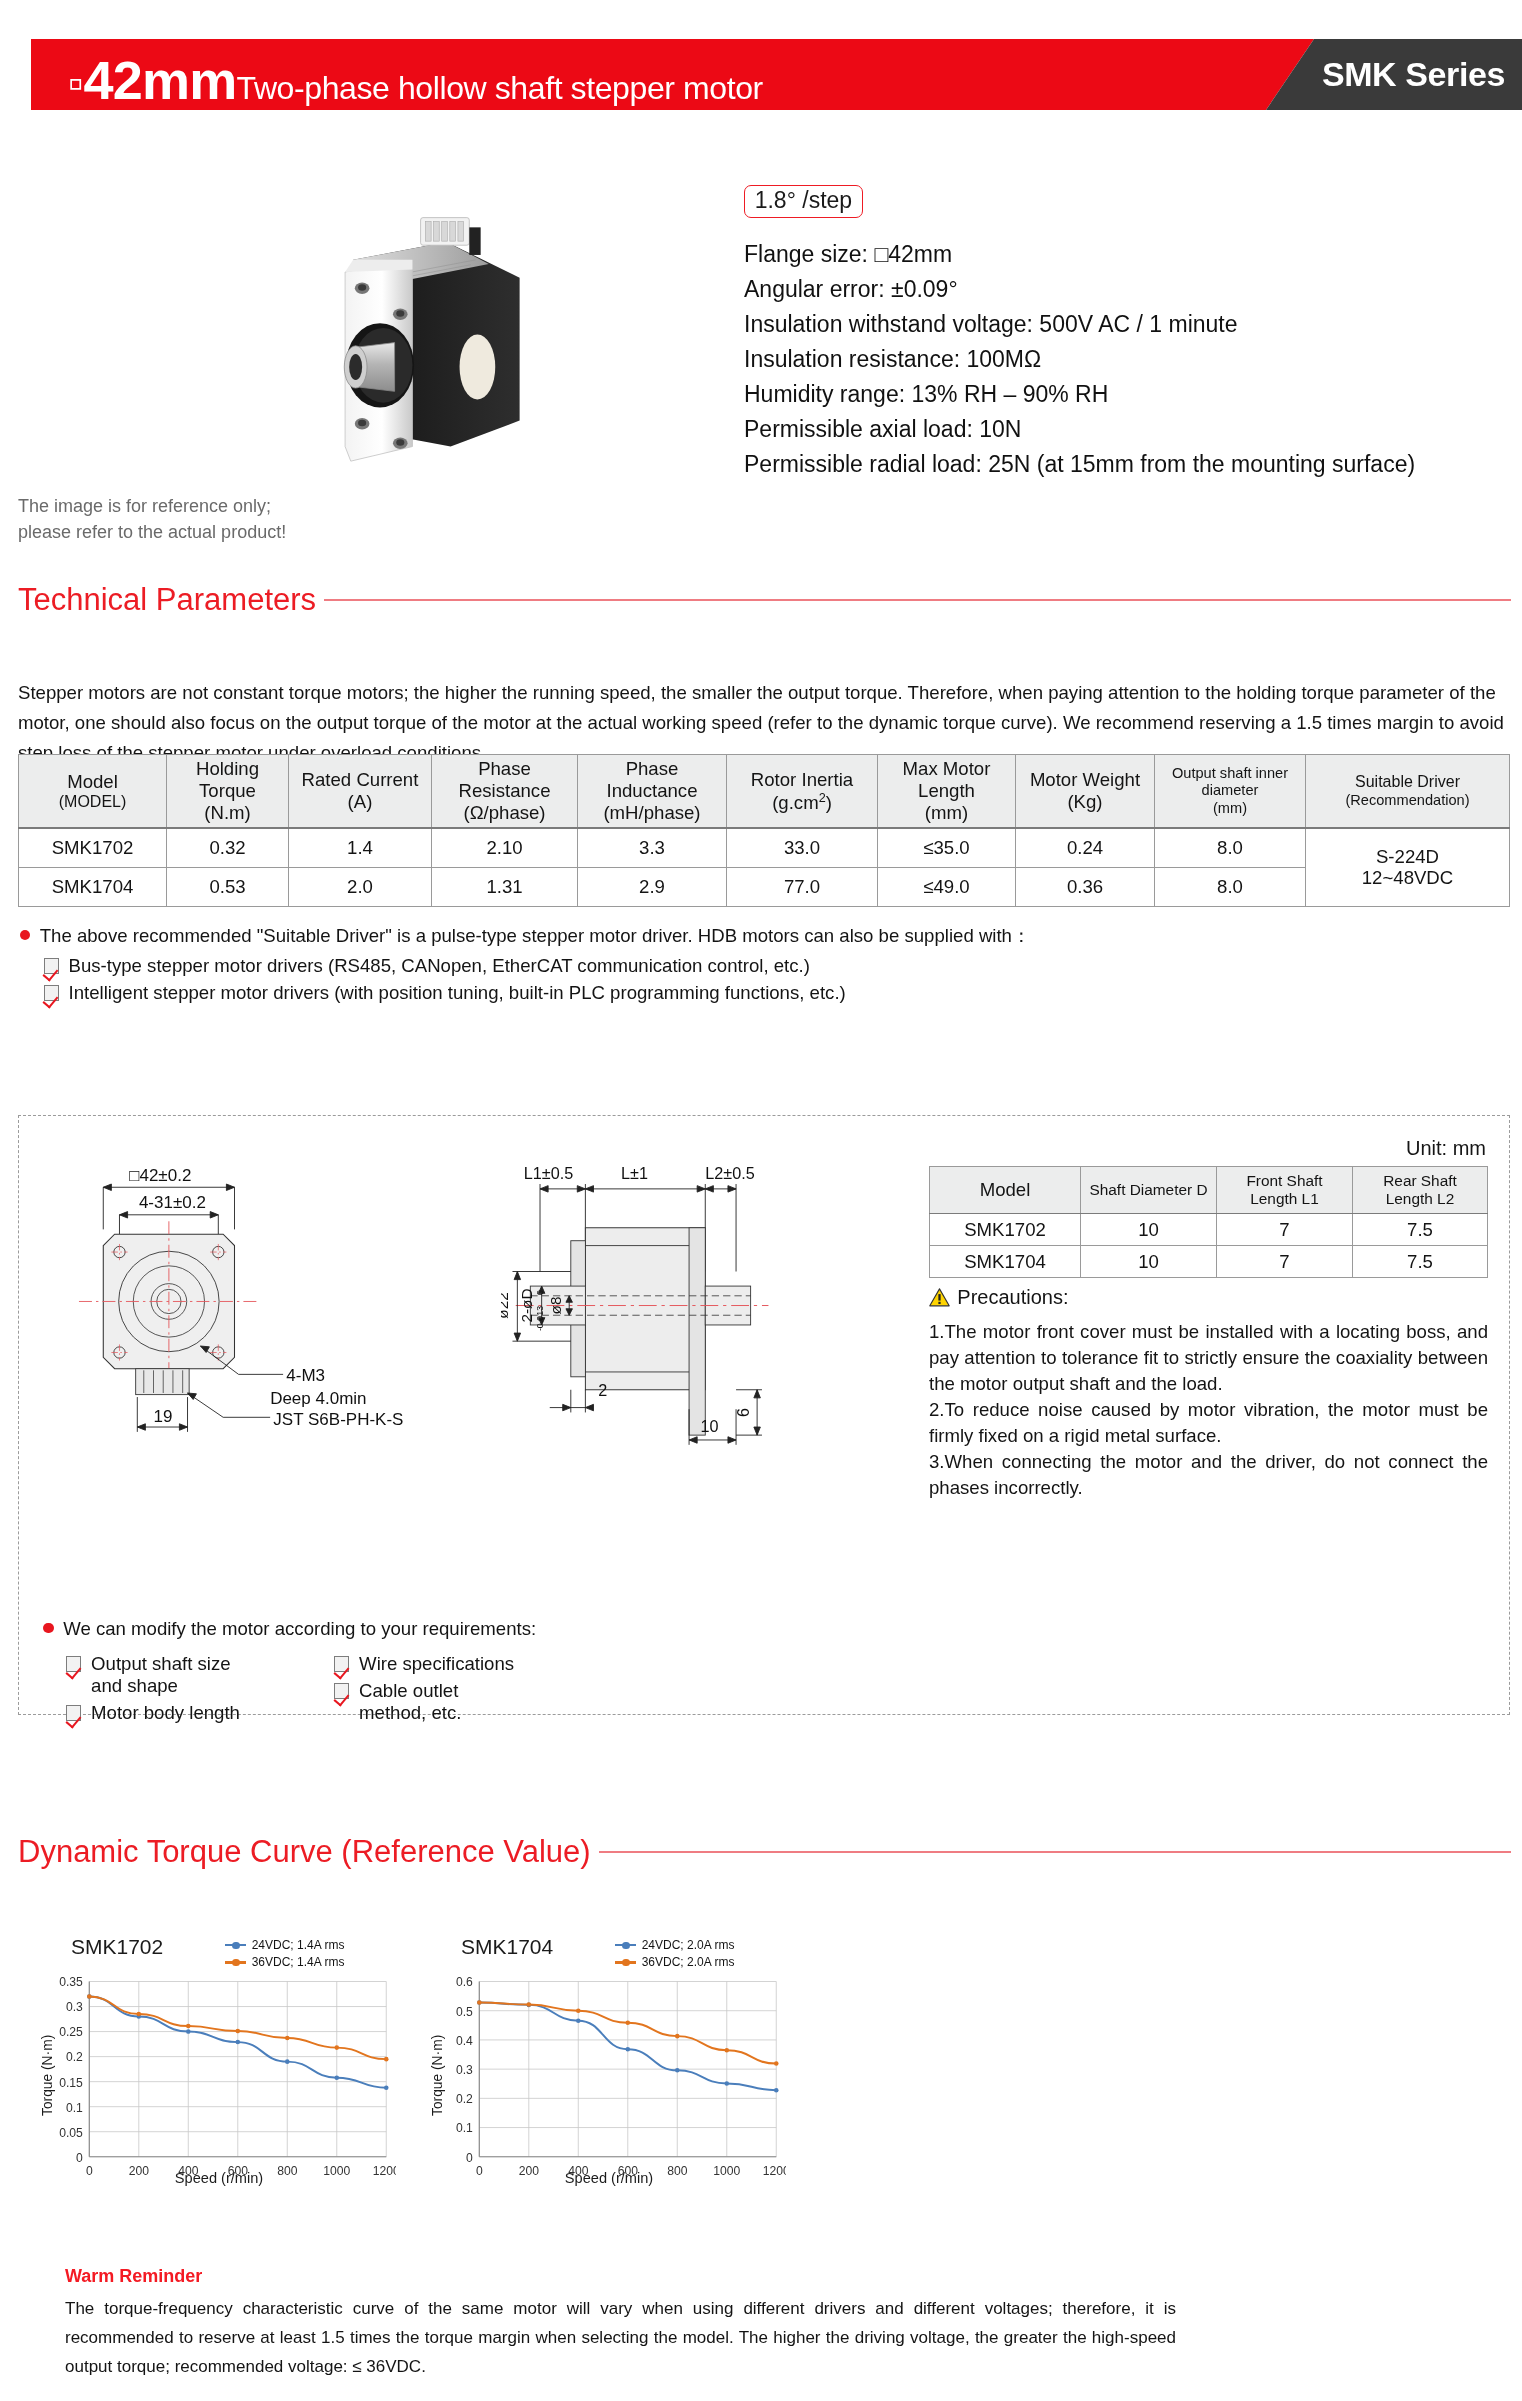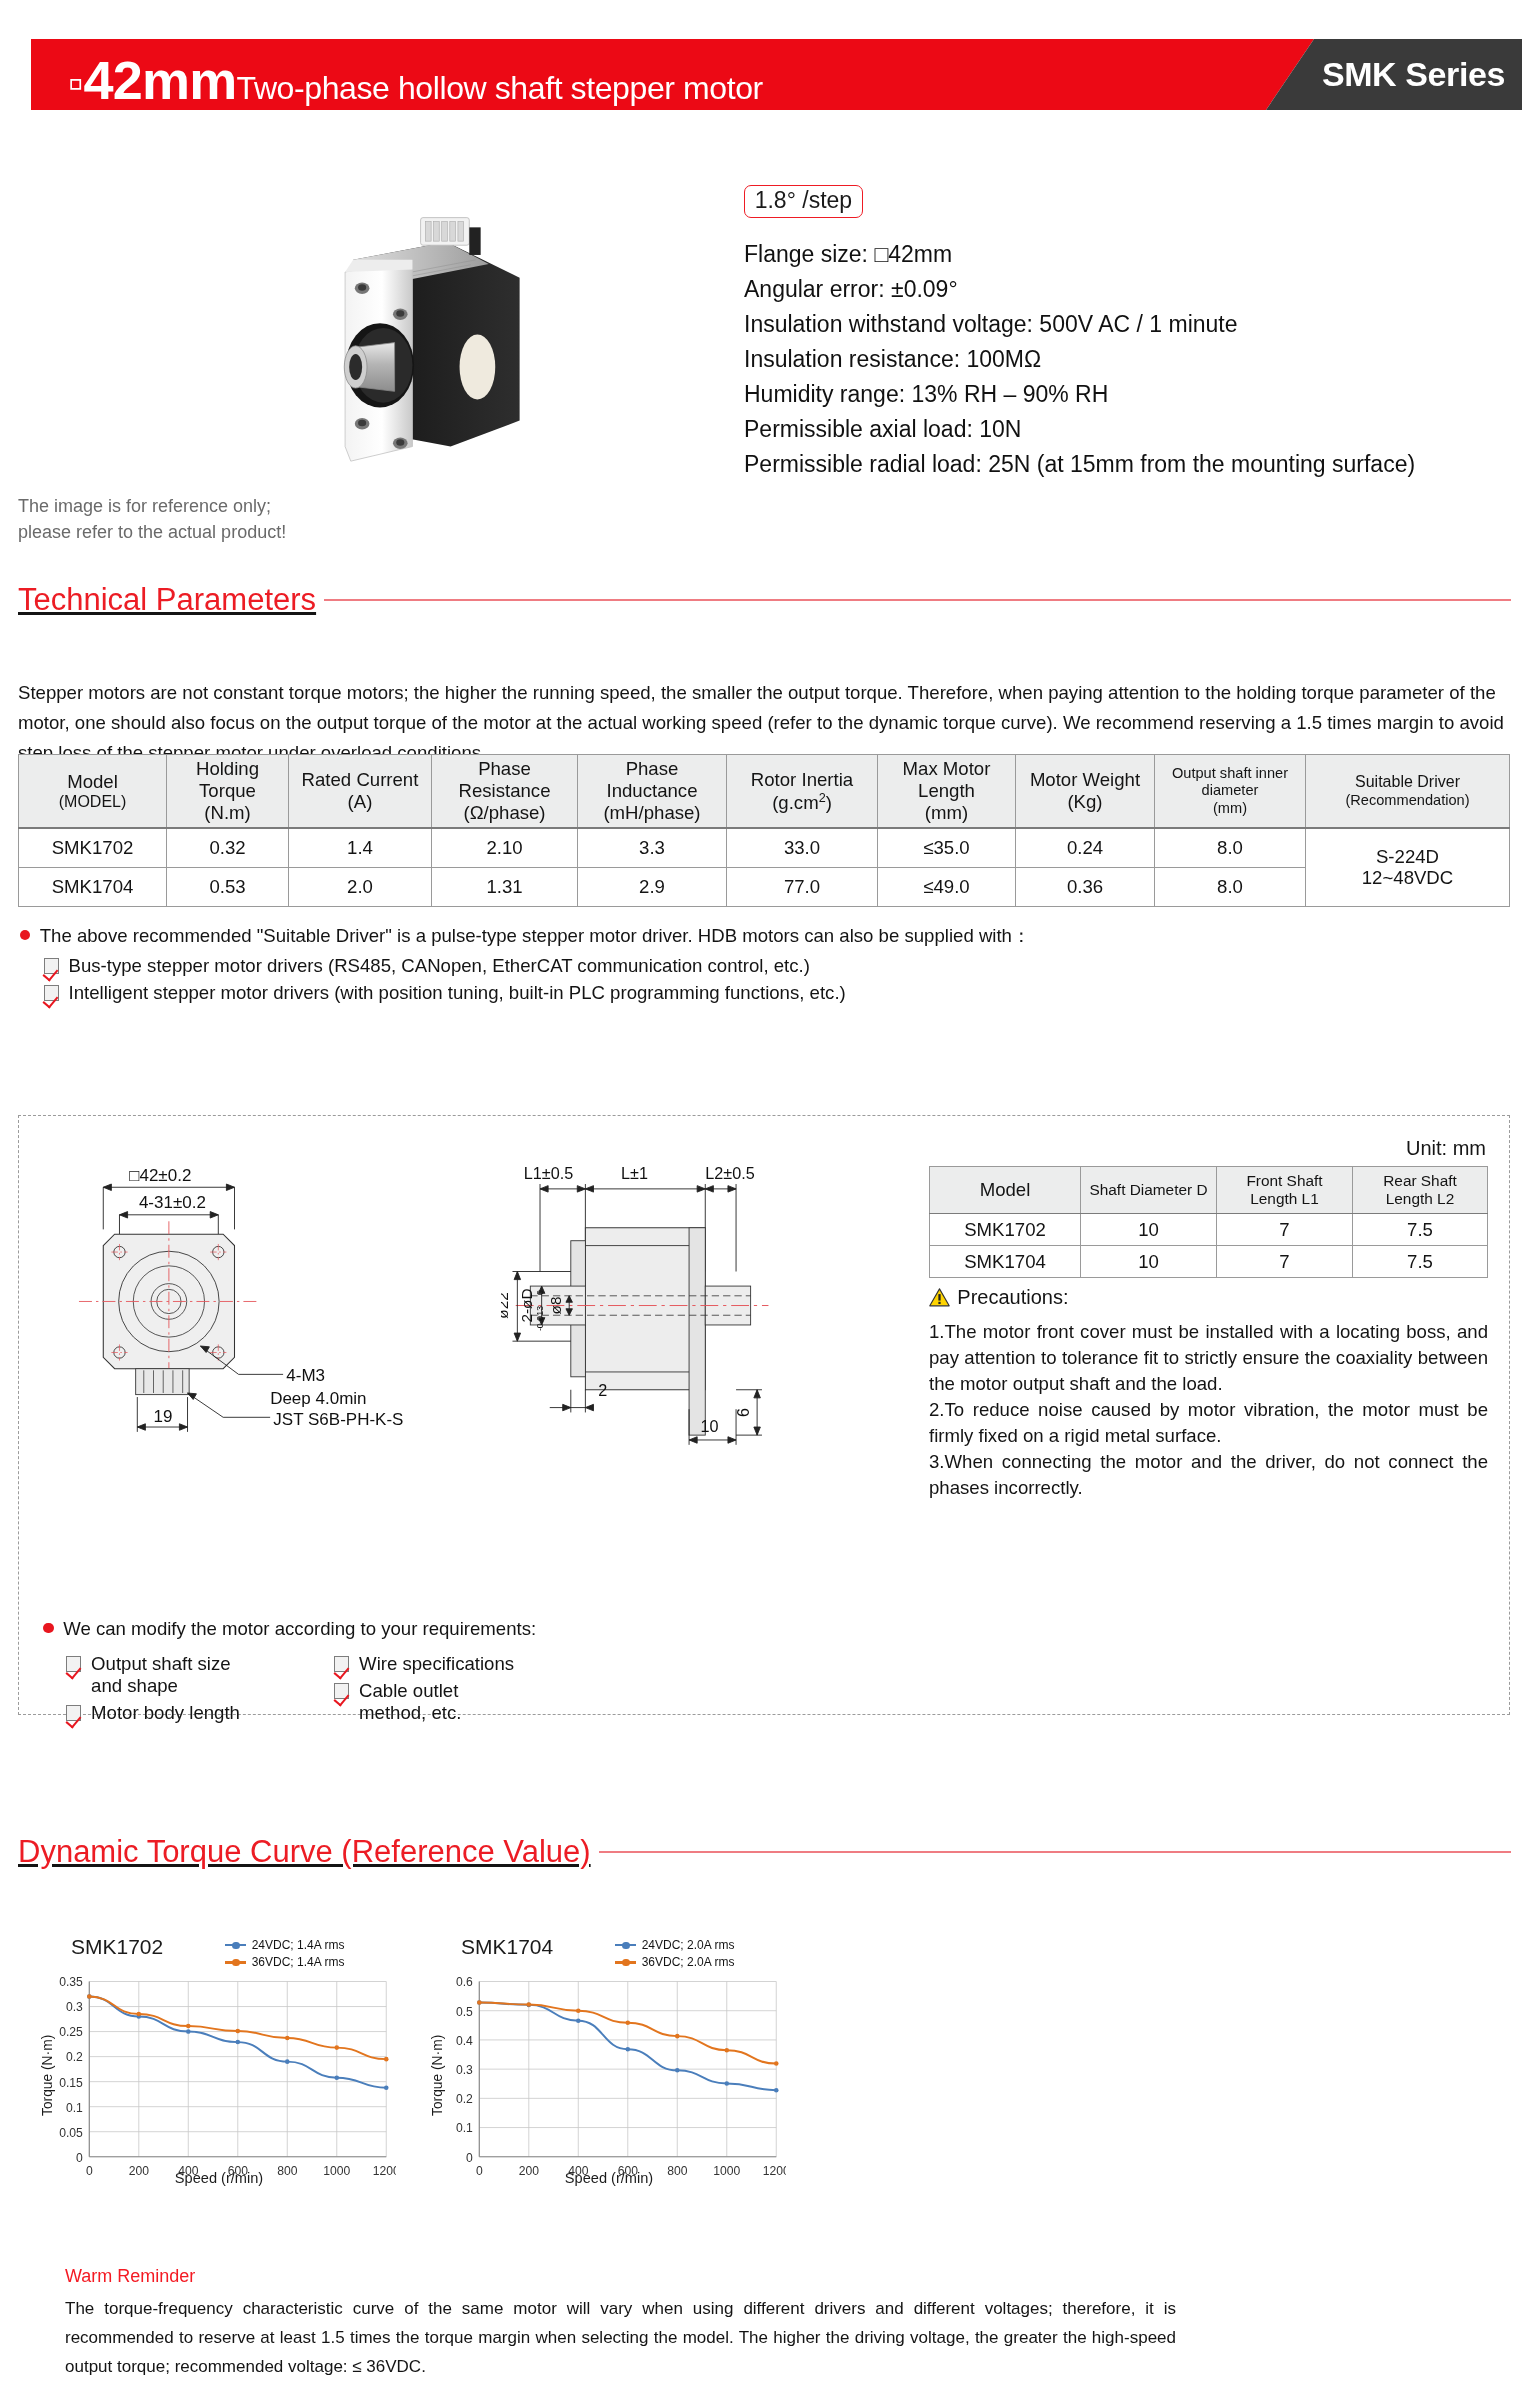--- a/index.html
+++ b/index.html
@@ -66,21 +66,21 @@
     padding:3.2px 9.7px 4.9px 9.7px;
     font-size:23px; color:#1a1a1a; line-height:1;
   }
   .spec-list{
     position:absolute; left:744px; top:237px;
     font-size:23px; line-height:1.52; color:#111;
     white-space:nowrap;
   }
 
   
-  .sec-head{ position:absolute; display:flex; align-items:center; width:1493px;text-decoration:underline;}
+  .sec-head{ position:absolute; display:flex; align-items:center; width:1493px;}
   .sec-head .txt{
     color:#ec1c24; font-size:31px; white-space:nowrap; padding-right:8px;
   }
   .sec-head .rule{
     flex:1; height:1.6px; background:#ef7c82;
   }
 
   
   .intro{
     position:absolute; left:18px; top:678px; width:1492px;
@@ -176,21 +176,21 @@
   .leg-org{ background:#e2751e;} .leg-org:after{ background:#e2751e;}
   .ylab{
     position:absolute; font-size:13.8px; color:#1b1b1b;
     transform:rotate(-90deg); transform-origin:left top; white-space:nowrap;
   }
   .xlab{ position:absolute; font-size:14.6px; color:#1b1b1b; text-align:center;}
 
   
   .warm-head{
     position:absolute; left:65px; top:2266px;
-    font-size:18px; color:#f41a23; font-weight:400;
+    font-size:18px; color:#f41a23; font-weight:700;
   }
   .warm-body{
     position:absolute; left:65px; top:2294px; width:1111px;
     font-size:17px; line-height:1.72; color:#141414; text-align:justify;
   }
 </style>
 </head>
 <body>
 
 <div class="banner">

